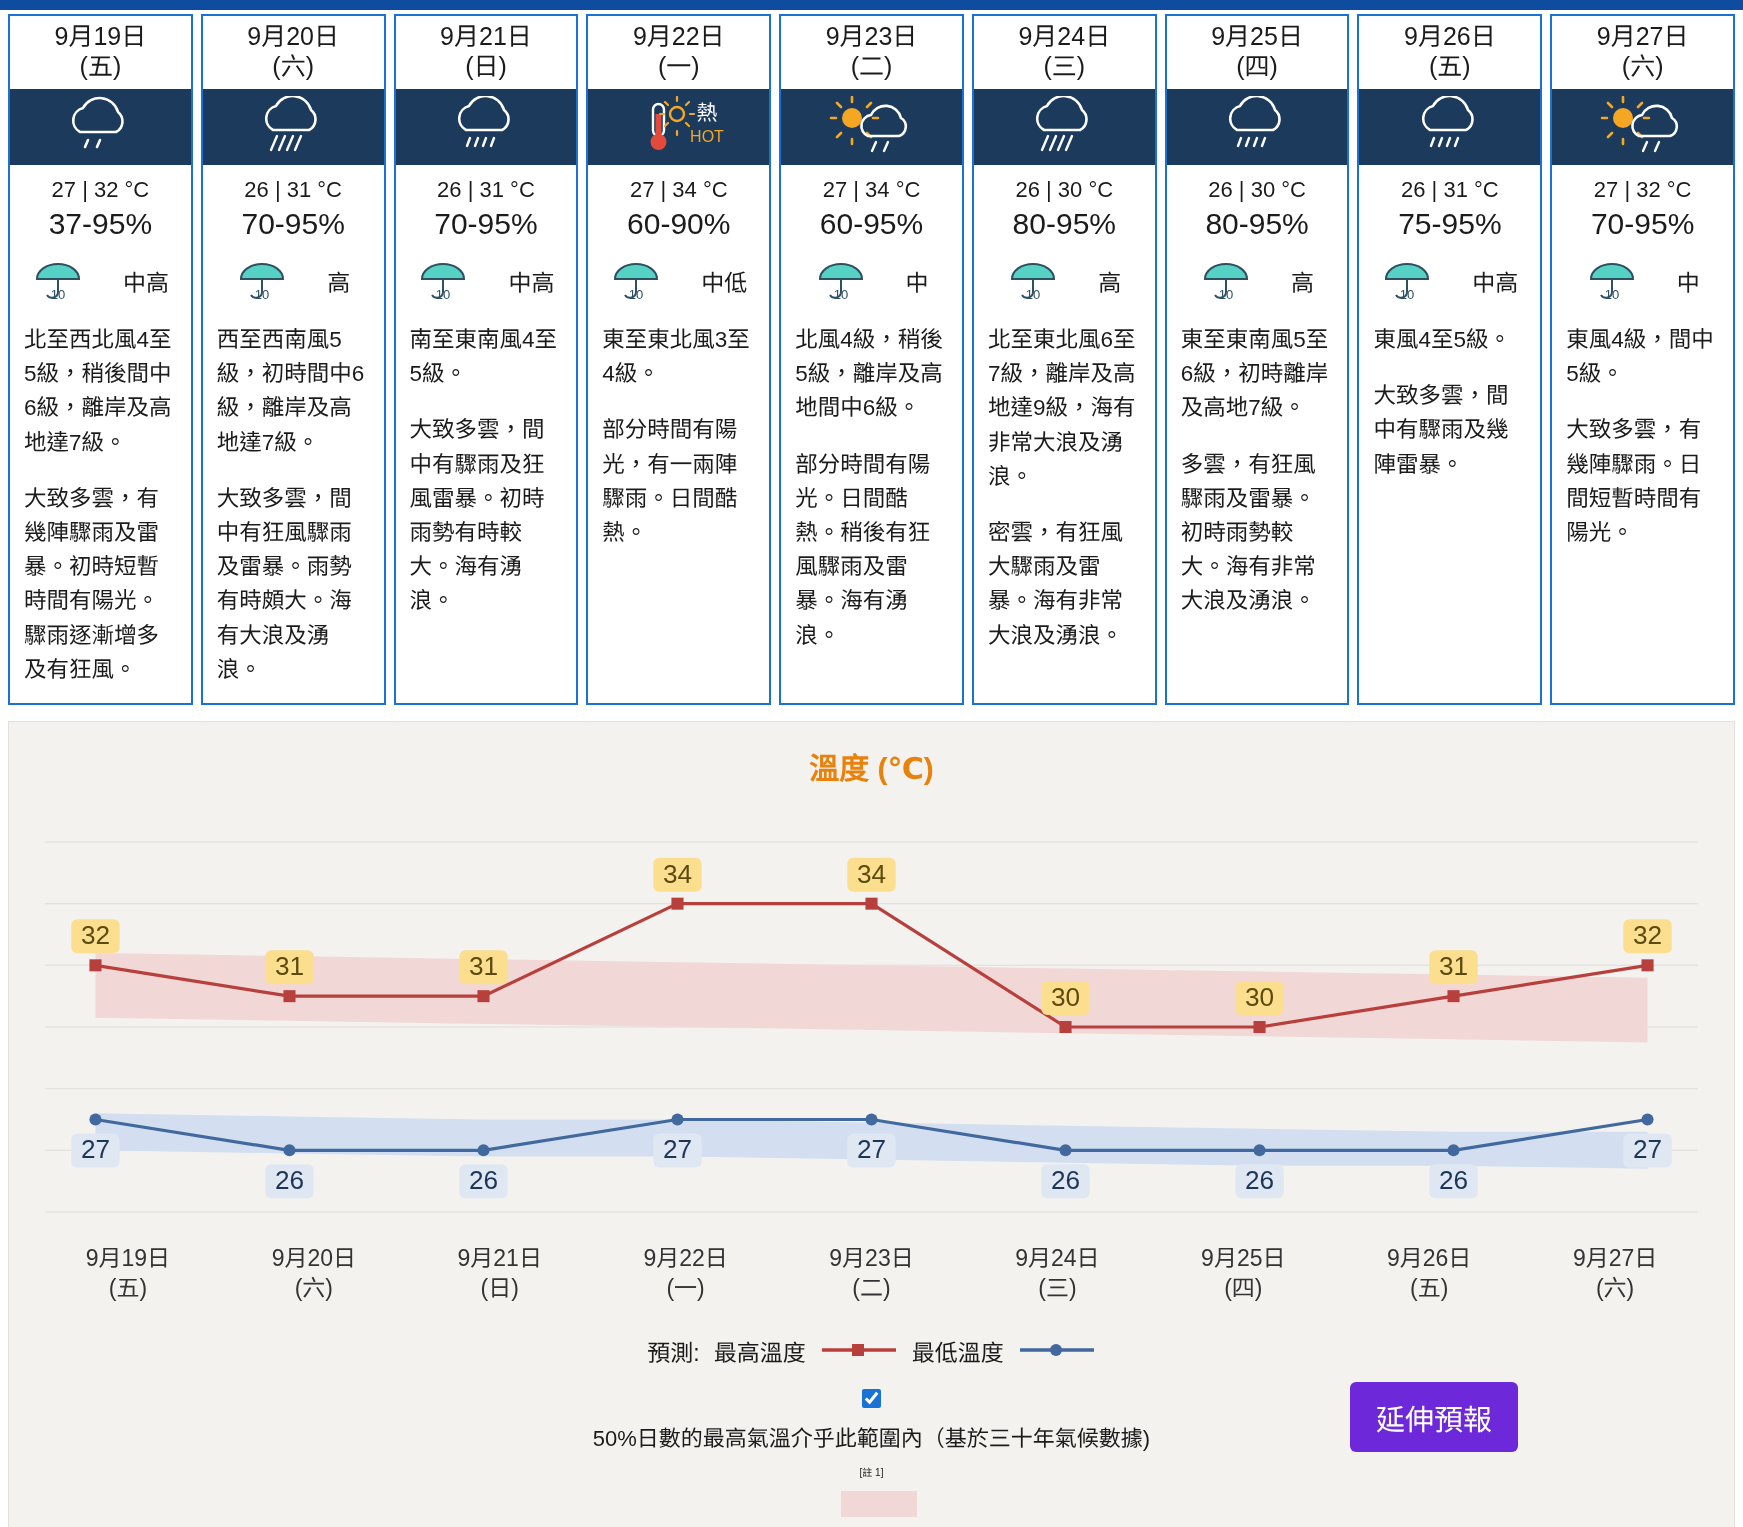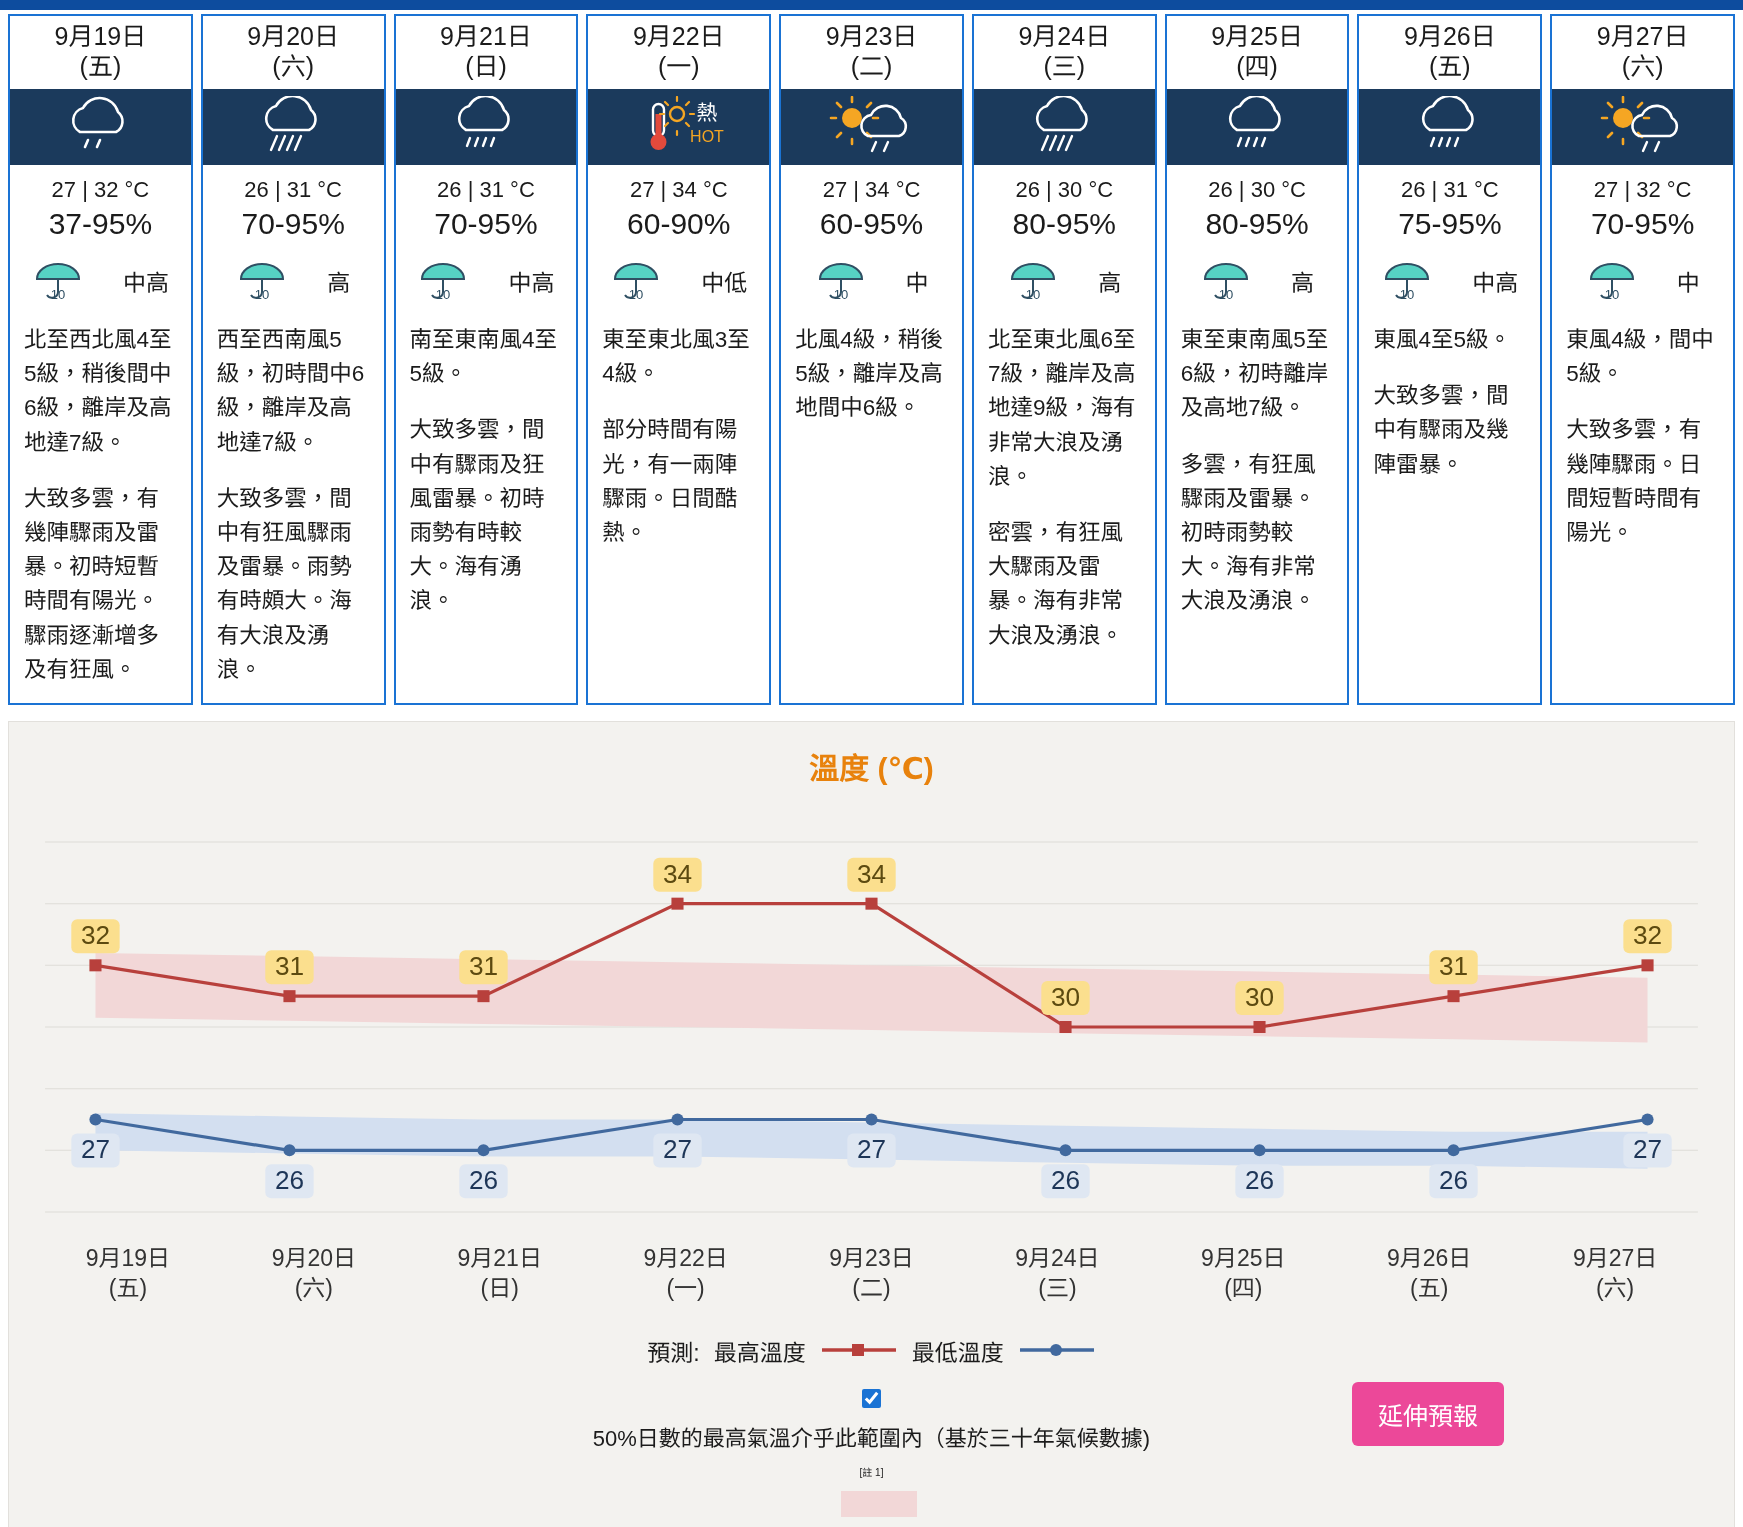--- a/index.html
+++ b/index.html
@@ -146,27 +146,27 @@
   .band-swatch {
     display: inline-block;
     width: 76px; height: 26px;
     margin-left: 14px;
   }
   .band-hi { background: #f2d7d7; }
   .band-lo { background: #d3dff0; }
 
   .ext-btn {
     position: absolute;
-    right: 230px;
+    right: 216px;
     top: 14px;
-    background: #ec4899;
+    background: #6d28d9;
     color: #ffffff;
     border: none;
     border-radius: 6px;
-    font-size: 25px;
+    font-size: 29px;
     font-family: inherit;
     padding: 14px 26px;
     cursor: pointer;
   }
 </style>
 </head>
 <body>
 
 <div id="topbar"></div>
 
@@ -323,20 +323,21 @@
         <svg width="52" height="52" viewBox="0 0 52 52">
           <path d="M5 26 a21 15 0 0 1 42 0 z" fill="#56d2c4" stroke="#2f4f63" stroke-width="2"></path>
           <path d="M26 26 v13 a6 6 0 0 1 -11 3" fill="none" stroke="#2f4f63" stroke-width="2"></path>
           <text x="26" y="46" font-size="13" fill="#2f4f63" text-anchor="middle" font-family="Liberation Sans, sans-serif">10</text>
         </svg>
       </span>
       <span class="pop-label">中</span>
     </div>
     <div class="desc">
       <p>北風4級，稍後5級，離岸及高地間中6級。</p>
+      <p>部分時間有陽光。日間酷熱。稍後有狂風驟雨及雷暴。海有湧浪。</p>
     </div>
   </div>
 
   <div class="day-card">
     <div class="day-date">
       <div>9月24日</div>
       <div>(三)</div>
     </div>
     <div class="day-icon-band">
       <span>

